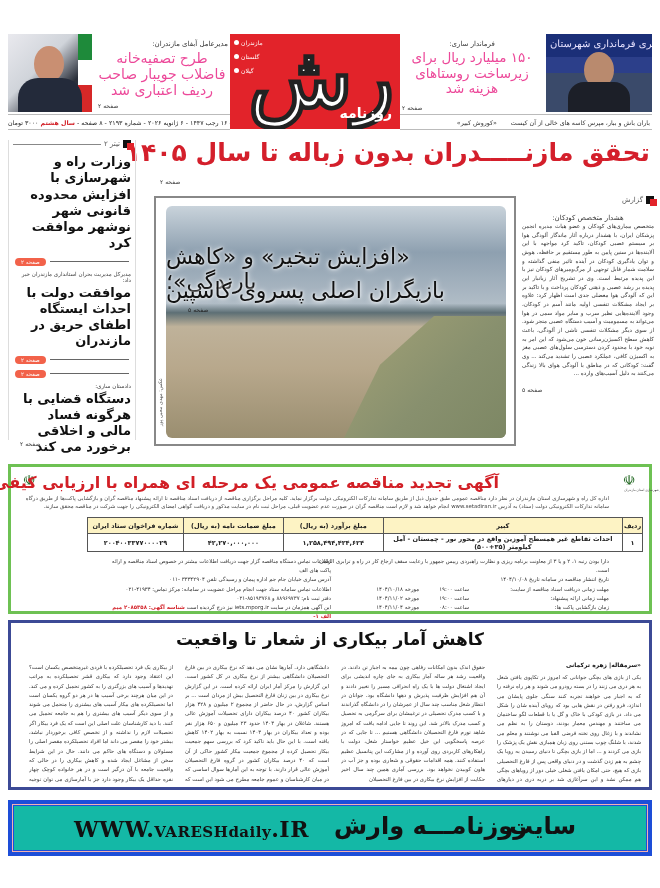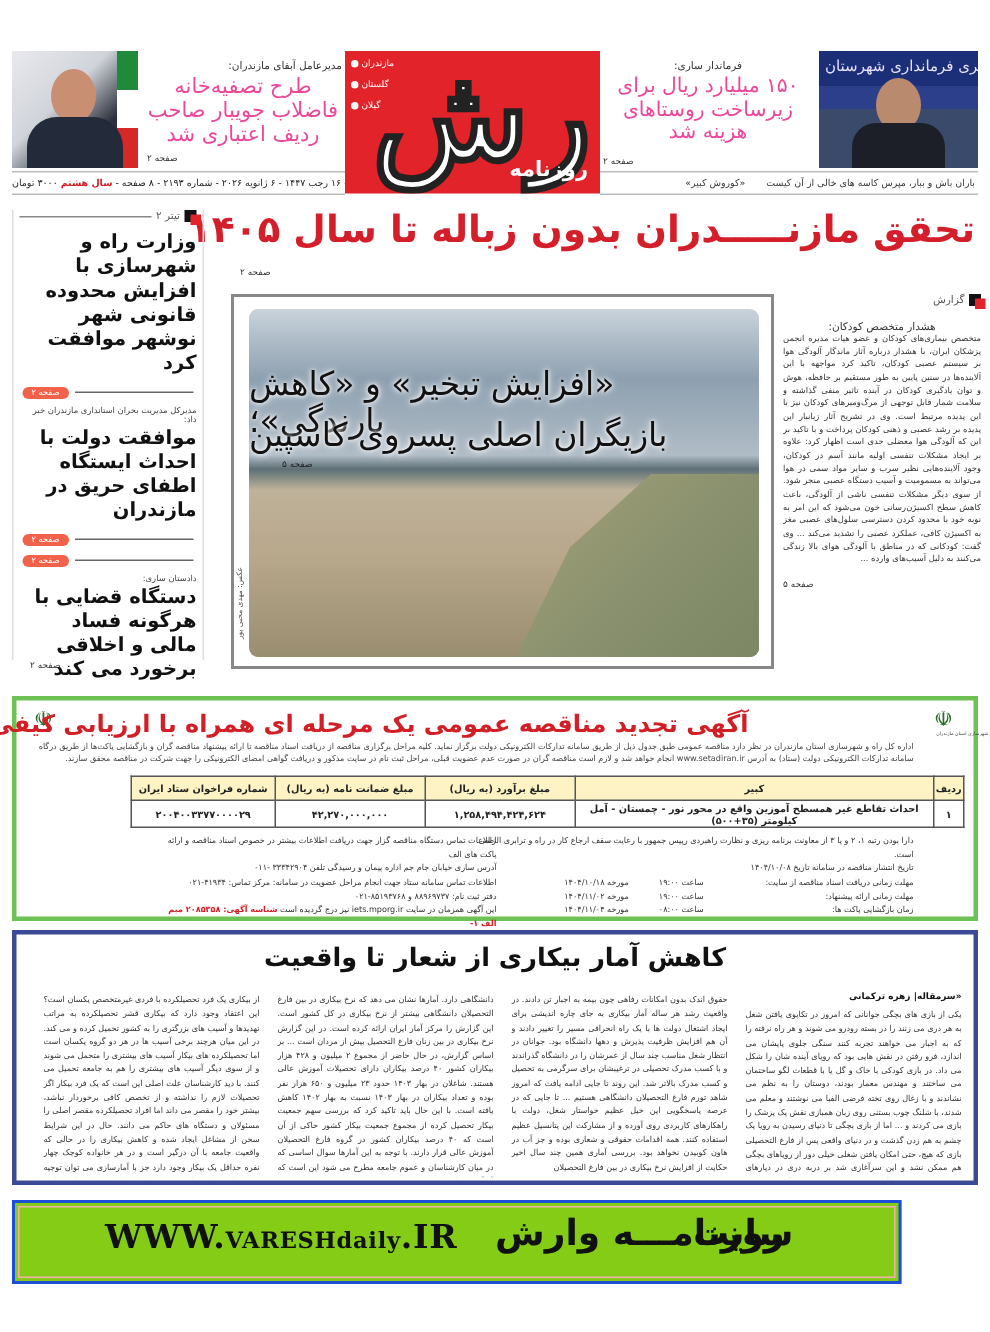--- a/index.html
+++ b/index.html
@@ -65,21 +65,21 @@
 #ad-notes-left .red{color:#d21f26;font-weight:bold}
 #ad-notes-right{position:absolute;right:40px;top:90px;width:300px;font-size:5.4px;line-height:1.7;color:#333;direction:rtl}
 .sched{display:flex;gap:20px}
 .sched span{white-space:nowrap}
 
 #article{left:8px;top:620px;width:644px;height:170px;border:3px solid #3c4a96}
 #art-title{position:absolute;left:0;right:0;top:6px;text-align:center;font-size:17px;font-weight:bold;color:#111;direction:rtl}
 #art-byline{position:absolute;right:8px;top:38px;font-size:6px;font-weight:bold;color:#111;direction:rtl}
 .art-col{position:absolute;top:48px;width:144px;font-size:5.4px;line-height:1.72;color:#333;text-align:justify;direction:rtl;height:115px;overflow:hidden}
 
-#site-banner{left:8px;top:800px;width:593px;height:56px;border:2px solid #1d4ed8;background:#84cc16;outline:1px solid #f2b0b0;outline-offset:-5px}
+#site-banner{left:8px;top:800px;width:644px;height:56px;border:6px solid #1d4ed8;background:#14b8a6;outline:1px solid #f2b0b0;outline-offset:-5px}
 #site-banner .w{position:absolute;left:60px;top:10px;font-size:22px;font-weight:bold;font-family:"DejaVu Serif",serif;color:#111;letter-spacing:0.5px}
 #site-banner .w small{font-size:15px}
 #site-banner .n{position:absolute;left:320px;top:6px;font-size:24px;font-weight:bold;color:#111;direction:rtl}
 #site-banner .s{position:absolute;right:70px;top:6px;font-size:24px;font-weight:bold;color:#111;direction:rtl}
 </style>
 </head>
 <body>
 
 <div id="top-left-photo" class="abs">
   <div class="flag"></div>

